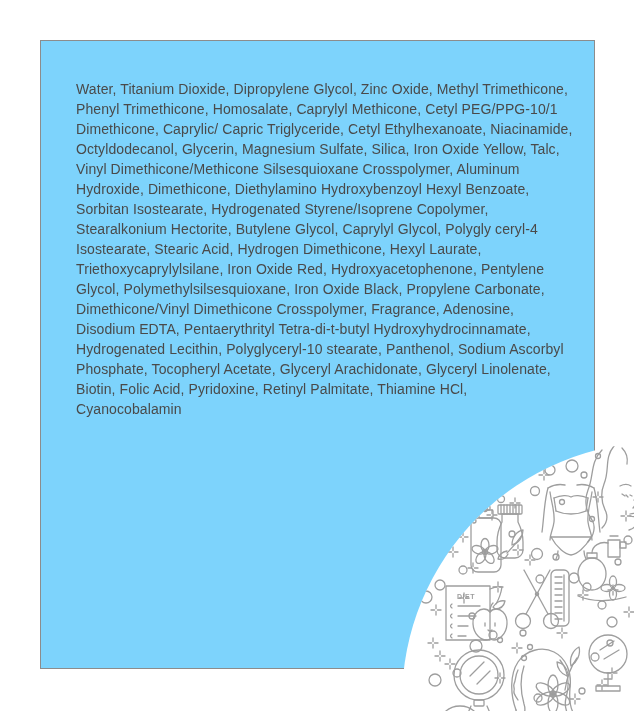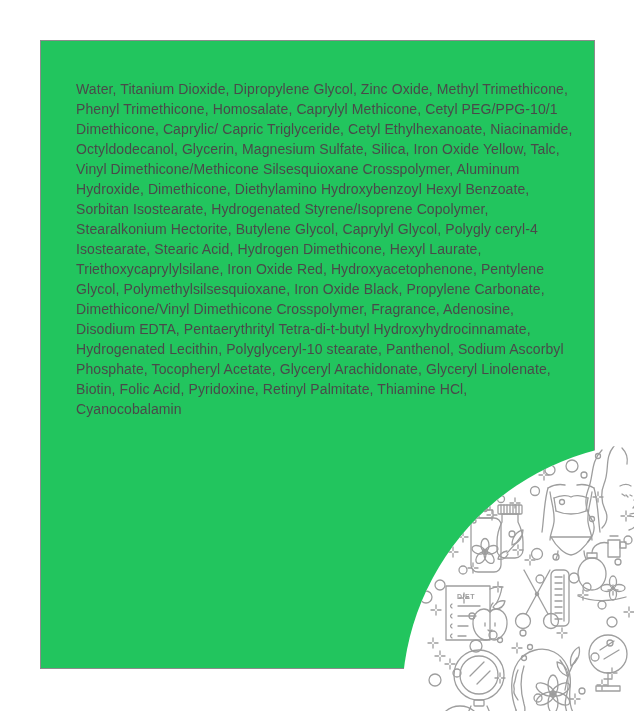--- a/index.html
+++ b/index.html
@@ -12,21 +12,21 @@
     font-family: "Liberation Sans", sans-serif;
   }
   .doc-box {
     position: absolute;
     left: 40px;
     top: 40px;
     width: 555px;
     height: 629px;
     box-sizing: border-box;
     border: 1px solid var(--box_border, #8c8c8c);
-    background: #22c55e;
+    background: #7dd3fc;
   }
   .ingredients {
     position: absolute;
     left: 35px;
     top: 38px;
     width: 497px;
     margin: 0;
     font-size: 14px;
     line-height: 20px;
     letter-spacing: 0.1px;

